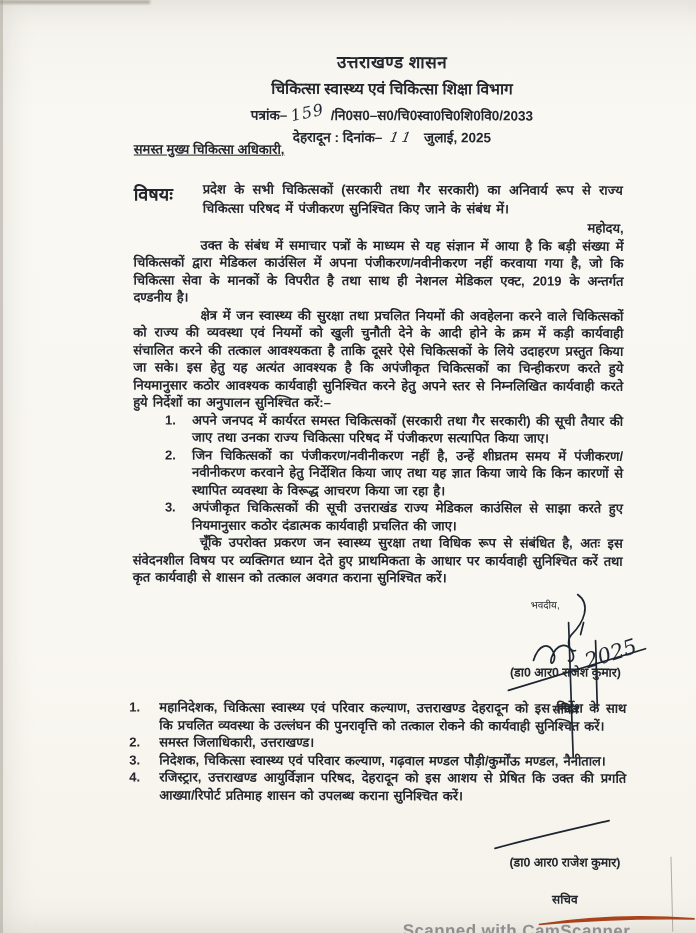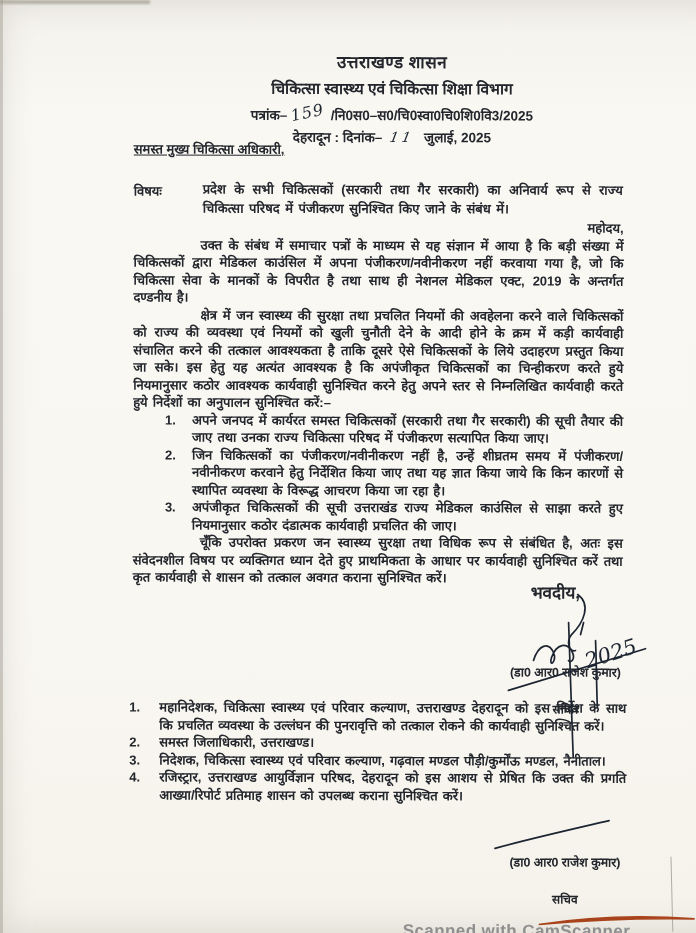--- a/index.html
+++ b/index.html
@@ -22,36 +22,36 @@
   .lh-date{font-size:13.5px;margin-top:4px;}
   .hw{
     display:inline-block;
     font-family:"DejaVu Serif",serif;
     font-style:italic;font-weight:400;
     color:#1c2531;
   }
   .hw-ref{font-size:16px;transform:rotate(-12deg) translateY(-2px);margin:0 6px 0 4px;letter-spacing:1px;}
   .hw-day{font-size:14px;transform:skewX(-10deg);letter-spacing:3px;margin:0 10px 0 8px;}
   .addressee{position:absolute;left:133px;top:141px;font-size:13px;line-height:18.5px;font-weight:600;text-decoration:underline;}
-  .subject-label{position:absolute;left:133px;top:182px;font-size:13px;font-weight:700;}
+  .subject-label{position:absolute;left:133px;top:182px;font-size:18px;font-weight:700;}
   .subject-text{
     position:absolute;left:202px;top:181px;width:420px;
     font-size:13px;line-height:18.5px;font-weight:700;text-align:justify;word-spacing:2px;
   }
   .body-flow{
     position:absolute;left:133px;top:219px;width:490px;
     font-size:13px;line-height:17.5px;font-weight:600;text-align:justify;word-spacing:1.5px;
   }
   .salutation{text-align:right;}
   .para{margin:0;text-indent:67px;}
   .dlist{margin:0;}
   .li{display:flex;padding-left:32px;}
   .li .num{flex:none;width:27px;text-align:left;}
   .li .txt{flex:1;text-align:justify;}
-  .valediction{position:absolute;left:531px;top:580px;font-size:17px;font-weight:700;}
+  .valediction{position:absolute;left:531px;top:597px;font-size:10px;font-weight:400;}
   .sig{position:absolute;width:152px;text-align:center;font-weight:700;}
   .sig1{left:490px;top:663px;}
   .sig2{left:490px;top:853px;}
   .sig .sig-name{font-size:12.4px;}
   .sig .sig-desig{font-size:12px;margin-top:20px;}
   .copies{
     position:absolute;left:130px;top:699px;width:497px;
     font-size:13px;line-height:17.5px;font-weight:600;word-spacing:1.5px;
   }
   .copies-heading{font-weight:700;text-align:left;}
@@ -72,21 +72,21 @@
 <div class="page">
   <div class="edge-top"></div>
   <div class="edge-left"></div>
 
   <div class="content">
 
     <div class="letterhead">
       <div class="lh-govt">उत्तराखण्ड शासन</div>
       <div class="lh-dept">चिकित्सा स्वास्थ्य एवं चिकित्सा शिक्षा विभाग</div>
       <div class="lh-ref">
-        <span>पत्रांक–</span><span class="hw hw-ref">159</span><span>/नि0स0–स0/चि0स्वा0चि0शि0वि3/2025</span>
+        <span>पत्रांक–</span><span class="hw hw-ref">159</span><span>/नि0स0–स0/चि0स्वा0चि0शि0वि0/2033</span>
       </div>
       <div class="lh-date">
         <span>देहरादून : दिनांक–</span><span class="hw hw-day">11</span><span>जुलाई, 2025</span>
       </div>
     </div>
 
     <div class="addressee">
       <div>समस्त मुख्य चिकित्सा अधिकारी,</div>
     </div>
 

